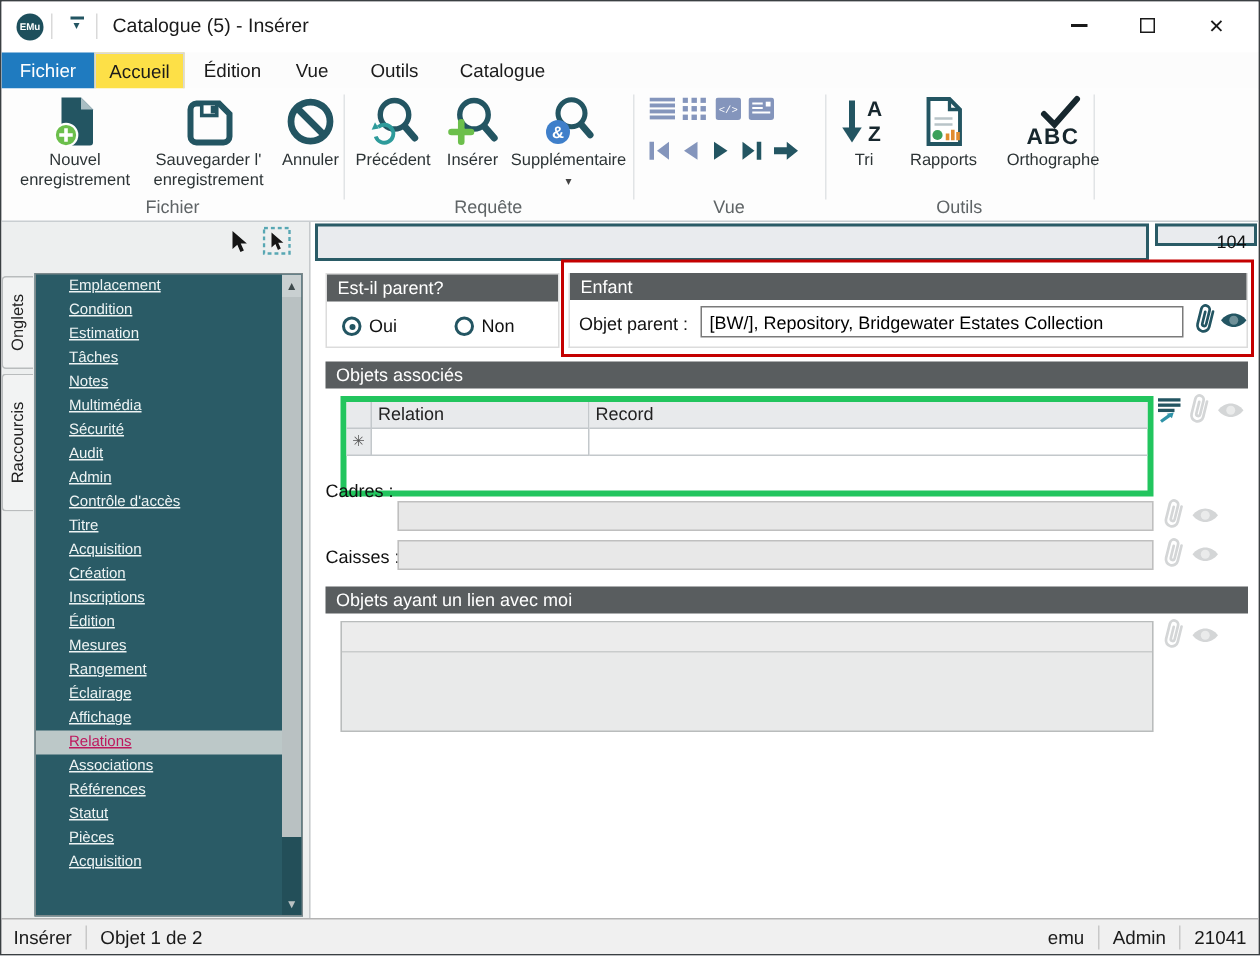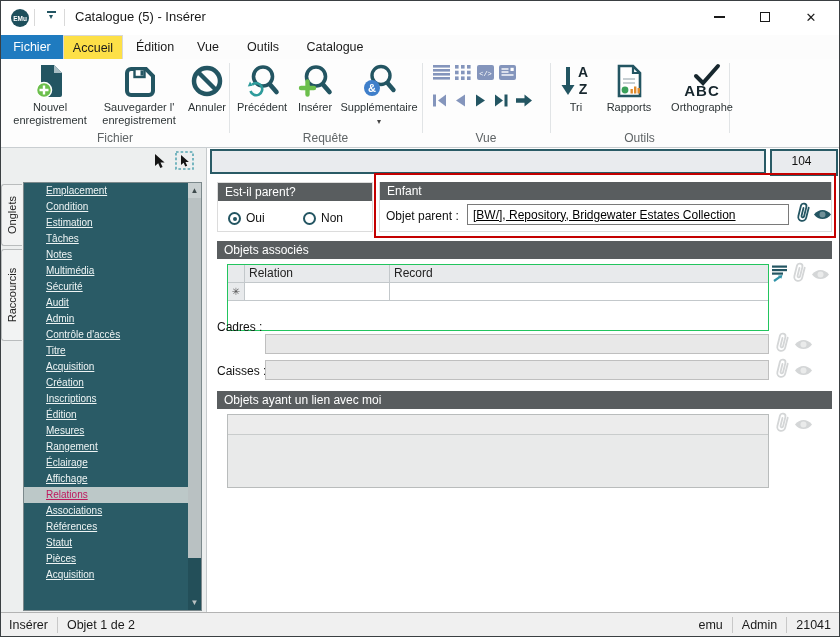--- a/index.html
+++ b/index.html
@@ -50,21 +50,21 @@
   .sbar .thumb { height:360px; background:#b9c1c2; }
   .sbar .down { position:absolute; bottom:0; width:100%; height:15px; color:#b9c1c2; font-size:8px; text-align:center; line-height:15px; }
 
   .hdr { position:absolute; height:18px; background:#595d5f; color:#fff; font-size:12px; line-height:18px; padding-left:7px; }
   .fieldgray { position:absolute; background:#e9ebee; border:2px solid #2a5b66; }
   .disfield { position:absolute; background:#e8e8e8; border:1px solid #bfbfbf; }
   .flabel { position:absolute; font-size:12px; color:#111; }
   .txtinput { position:absolute; border:1px solid #7a7a7a; background:#fff; font-size:12px; font-family:"Liberation Sans",sans-serif; padding:0 5px; }
   .annot { position:absolute; border:2px solid #c40000; pointer-events:none; }
 
-  .grid { position:absolute; background:#fff; border:1px solid #22c55e; }
+  .grid { position:absolute; background:#fff; border:4px solid #22c55e; }
   .grow { display:flex; height:18px; }
   .gcell { border-right:1px solid #c3c8cb; border-bottom:1px solid #c3c8cb; font-size:12px; line-height:17px; padding-left:4px; color:#222; }
   .ghead { background:#e8eaec; }
   .gsel { width:17px; text-align:center; padding-left:0; color:#555; font-size:10px; }
 
   .radio { width:13px; height:13px; border:2px solid #235562; border-radius:50%; display:inline-block; position:relative; vertical-align:-3px; background:#fff; }
   .radio.on::after { content:""; position:absolute; left:2.5px; top:2.5px; width:4.5px; height:4.5px; background:#235562; border-radius:50%; }
   .rlabel { font-size:12px; color:#111; margin-left:5px; }
 
   .statusbar { position:absolute; left:0; top:611px; width:100%; height:25px; background:#f0f0f0; border-top:1px solid #b3b3b3; display:flex; align-items:center; font-size:12.5px; color:#1a1a1a; }
@@ -342,36 +342,36 @@
         </div>
         <div class="sbar">
           <div class="up">▲</div>
           <div class="thumb"></div>
           <div class="down">▼</div>
         </div>
       </div>
     </div>
 
     <div class="fieldgray" style="left:209px;top:1px;width:556px;height:25px"></div>
-    <div class="fieldgray" style="left:769px;top:1px;width:68px;height:27px;font-size:12px;line-height:21px;text-align:center;padding-right:5px;color:#111">104</div>
+    <div class="fieldgray" style="left:769px;top:1px;width:68px;height:15px;font-size:12px;line-height:21px;text-align:right;padding-right:5px;color:#111">104</div>
 
     <div class="abs" style="left:216px;top:34px;width:156px;height:50px;border:1px solid #dcdcdc;background:#fff">
       <div class="hdr" style="left:0;top:0;width:100%">Est-il parent?</div>
       <div class="abs" style="left:10px;top:25px">
         <span class="radio on"></span><span class="rlabel">Oui</span>
       </div>
       <div class="abs" style="left:85px;top:25px">
         <span class="radio"></span><span class="rlabel">Non</span>
       </div>
     </div>
 
     <div class="abs" style="left:378px;top:34px;width:453px;height:50px;border:1px solid #dcdcdc;border-top:none;background:#fff">
       <div class="hdr" style="left:0;top:0;width:100%">Enfant</div>
       <div class="flabel" style="left:6px;top:27px">Objet parent :</div>
-      <input class="txtinput" style="left: 87px; top: 22px; width: 322px; height: 21px; text-decoration: underline;" value="[BW/], Repository, Bridgewater Estates Collection">
+      <input class="txtinput" style="left: 87px; top: 22px; width: 322px; height: 21px;" value="[BW/], Repository, Bridgewater Estates Collection">
       <div class="abs" style="left:414px;top:20px">
         <svg width="18" height="24" viewBox="0 0 18 24">
             <g transform="rotate(14 9 12)">
               <path d="M13 4.5 V15 a4 4 0 0 1 -8 0 V4.5 a2.8 2.8 0 0 1 5.6 0 V14 a1.3 1.3 0 0 1 -2.6 0 V6" fill="none" stroke="#235562" stroke-width="1.8" stroke-linecap="round"></path>
             </g>
           </svg>
       </div>
       <div class="abs" style="left:433px;top:25px">
         <svg width="19" height="13" viewBox="0 0 19 13">
             <path d="M1 6.5 C5.5 0.5 13.5 0.5 18 6.5 C13.5 12.5 5.5 12.5 1 6.5 Z" fill="#235562"></path>

